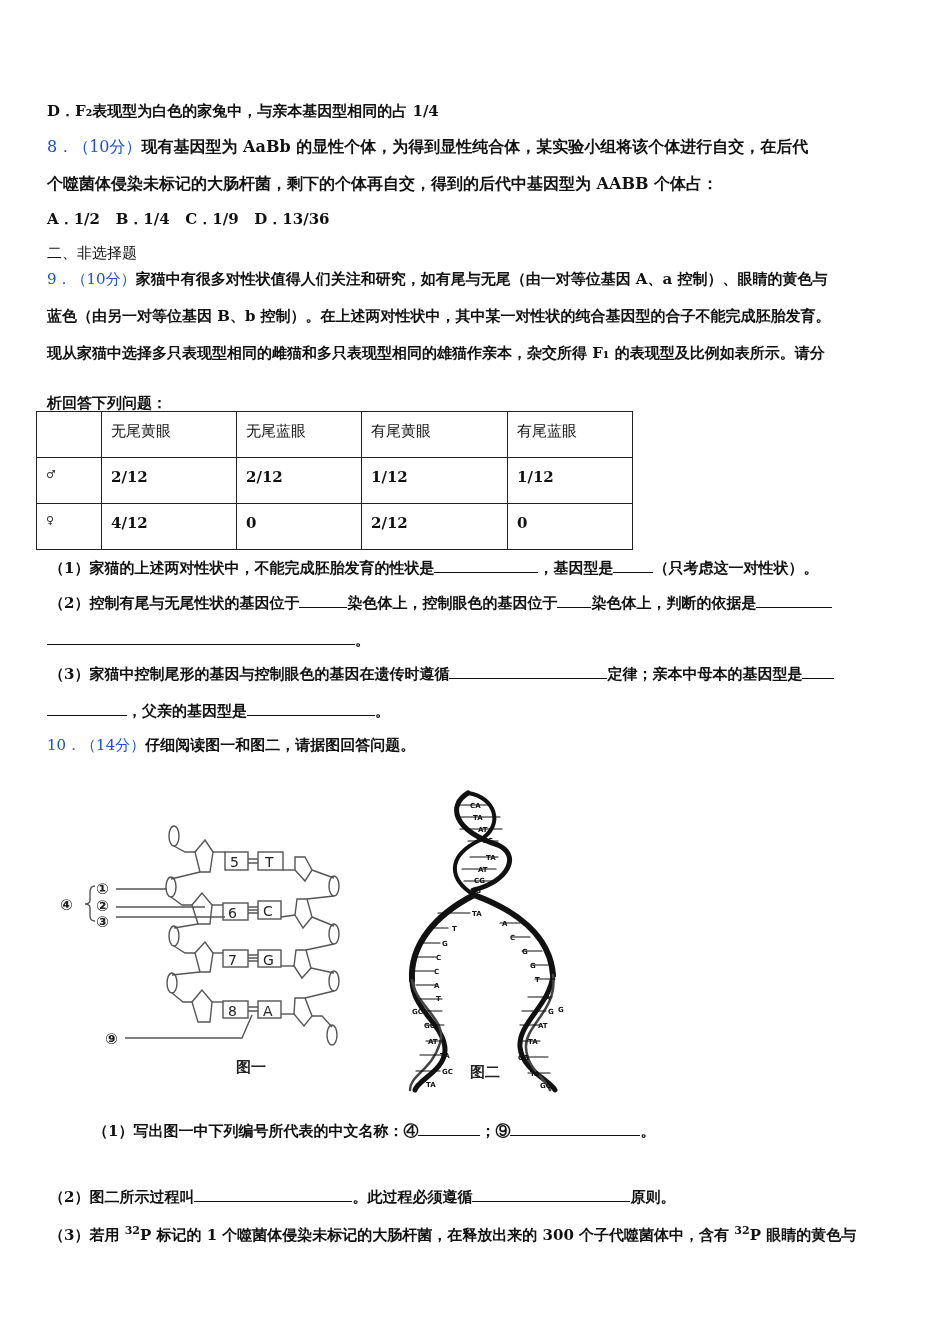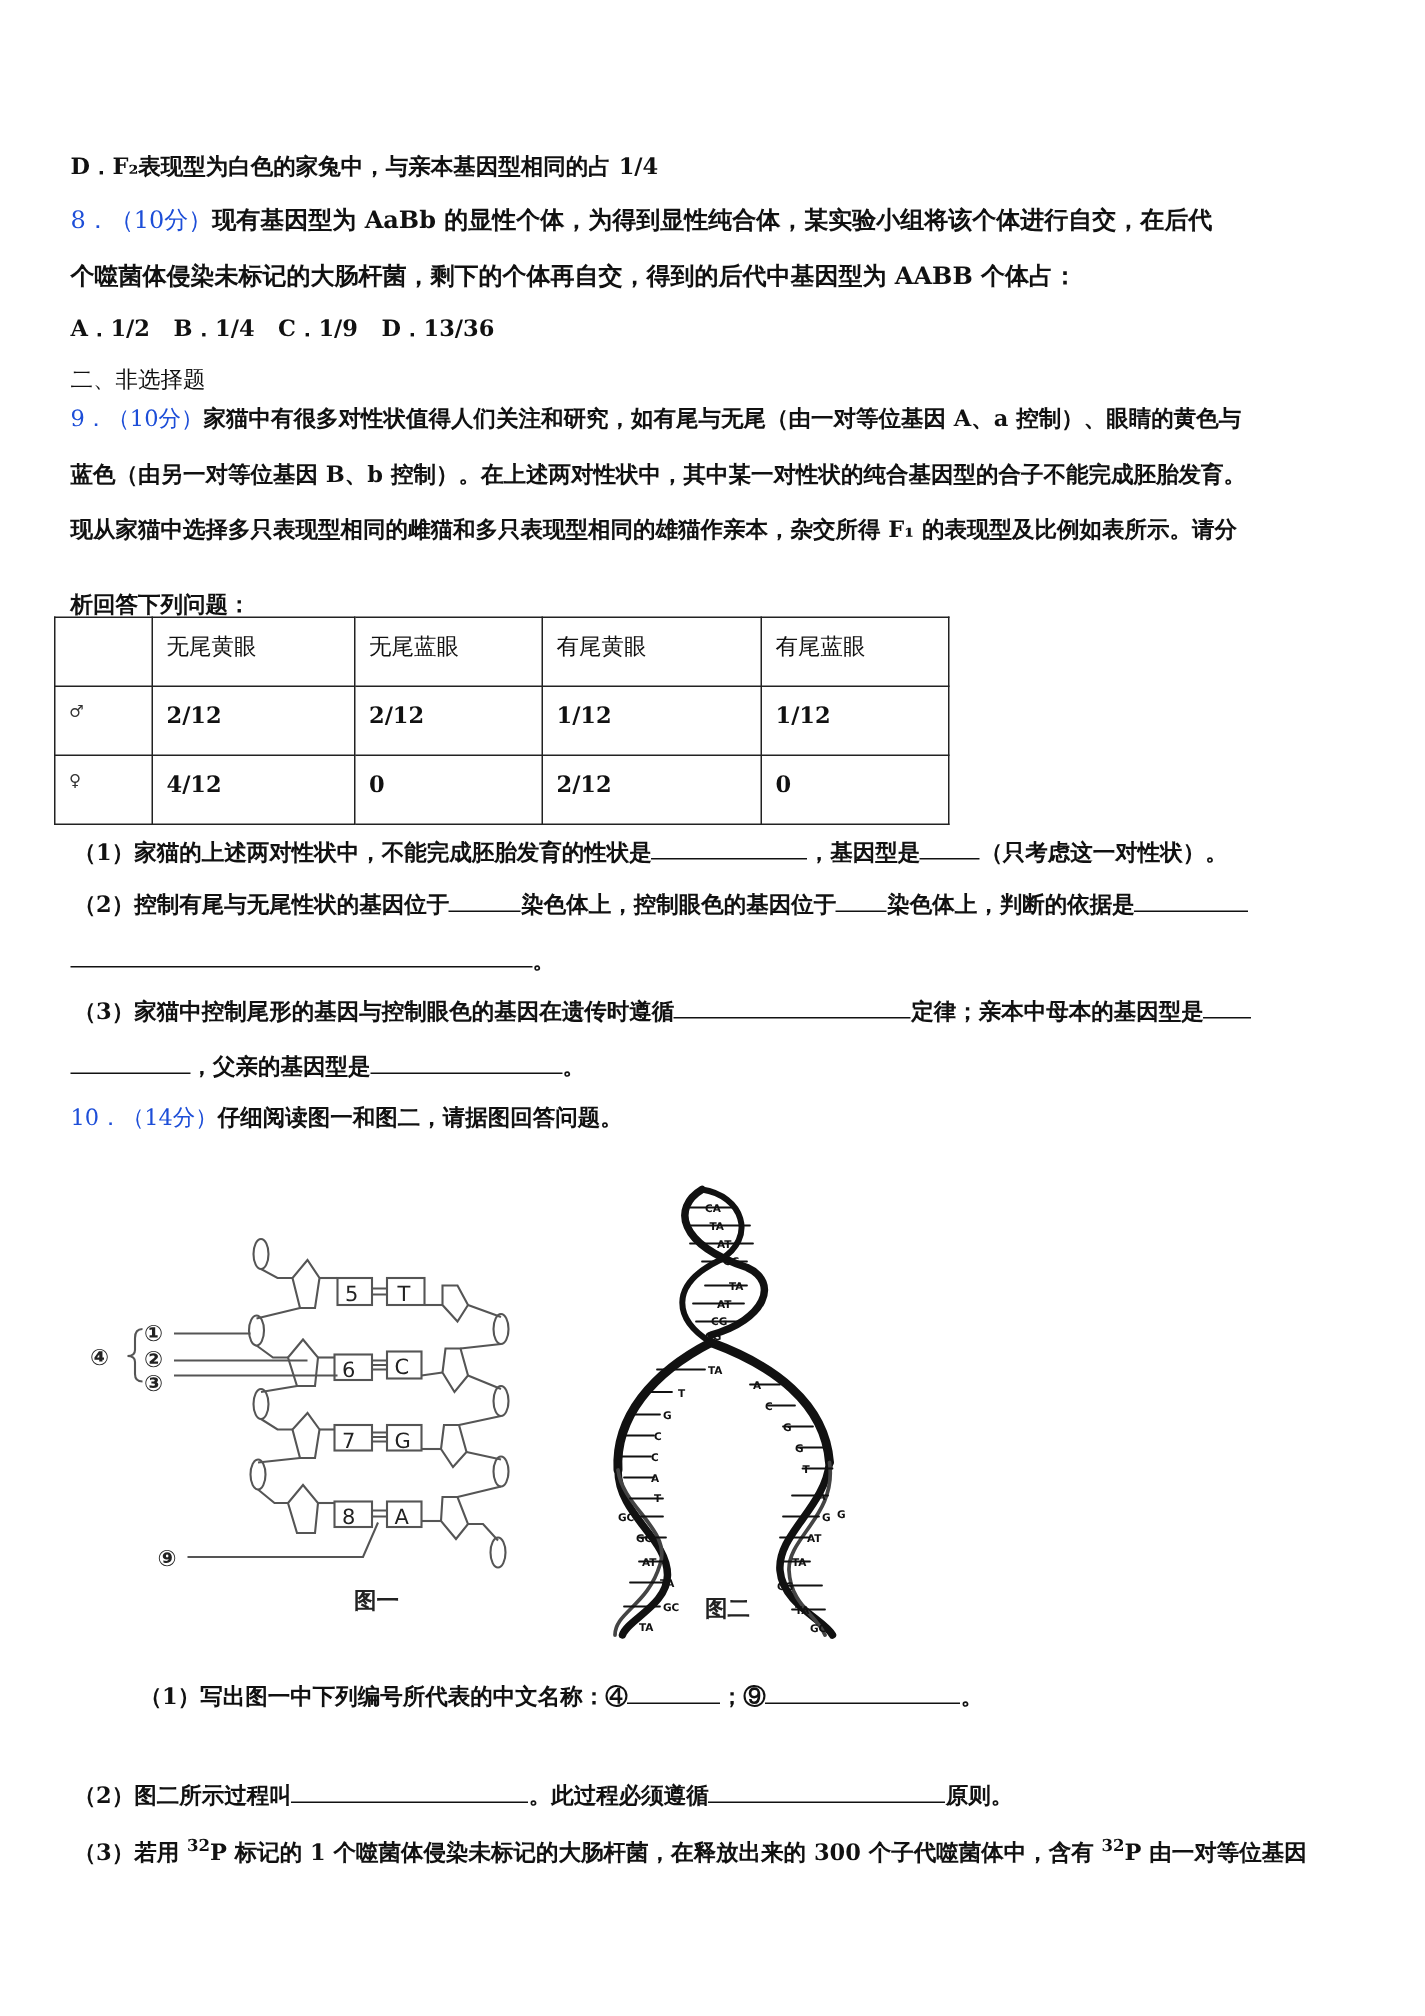--- a/index.html
+++ b/index.html
@@ -229,14 +229,14 @@
   <text x="80" y="292" font-family="'DejaVu Sans', sans-serif" font-size="15" font-weight="bold" fill="#222">图二</text>
 </svg>
 
 <div class="line b" style="top:1121px; left:49px;margin-left:44px;">
   <span>（1）写出图一中下列编号所代表的中文名称：④</span><span class="blank" style="width:62px;"></span><span>；⑨</span><span class="blank" style="width:130px;"></span><span>。</span>
 </div>
 <div class="line b" style="top:1187px; left:49px;">
   <span>（2）图二所示过程叫</span><span class="blank" style="width:158px;"></span><span>。此过程必须遵循</span><span class="blank" style="width:158px;"></span><span>原则。</span>
 </div>
 <div class="line b" style="top:1221px; left:49px;">
-  <span>（3）若用 </span><sup>32</sup><span>P 标记的 1 个噬菌体侵染未标记的大肠杆菌，在释放出来的 300 个子代噬菌体中，含有 </span><sup>32</sup><span>P 由一对等位基因</span>
+  <span>（3）若用 </span><sup>32</sup><span>P 标记的 1 个噬菌体侵染未标记的大肠杆菌，在释放出来的 300 个子代噬菌体中，含有 </span><sup>32</sup><span>P 眼睛的黄色与</span>
 </div>
 
 </body></html>

